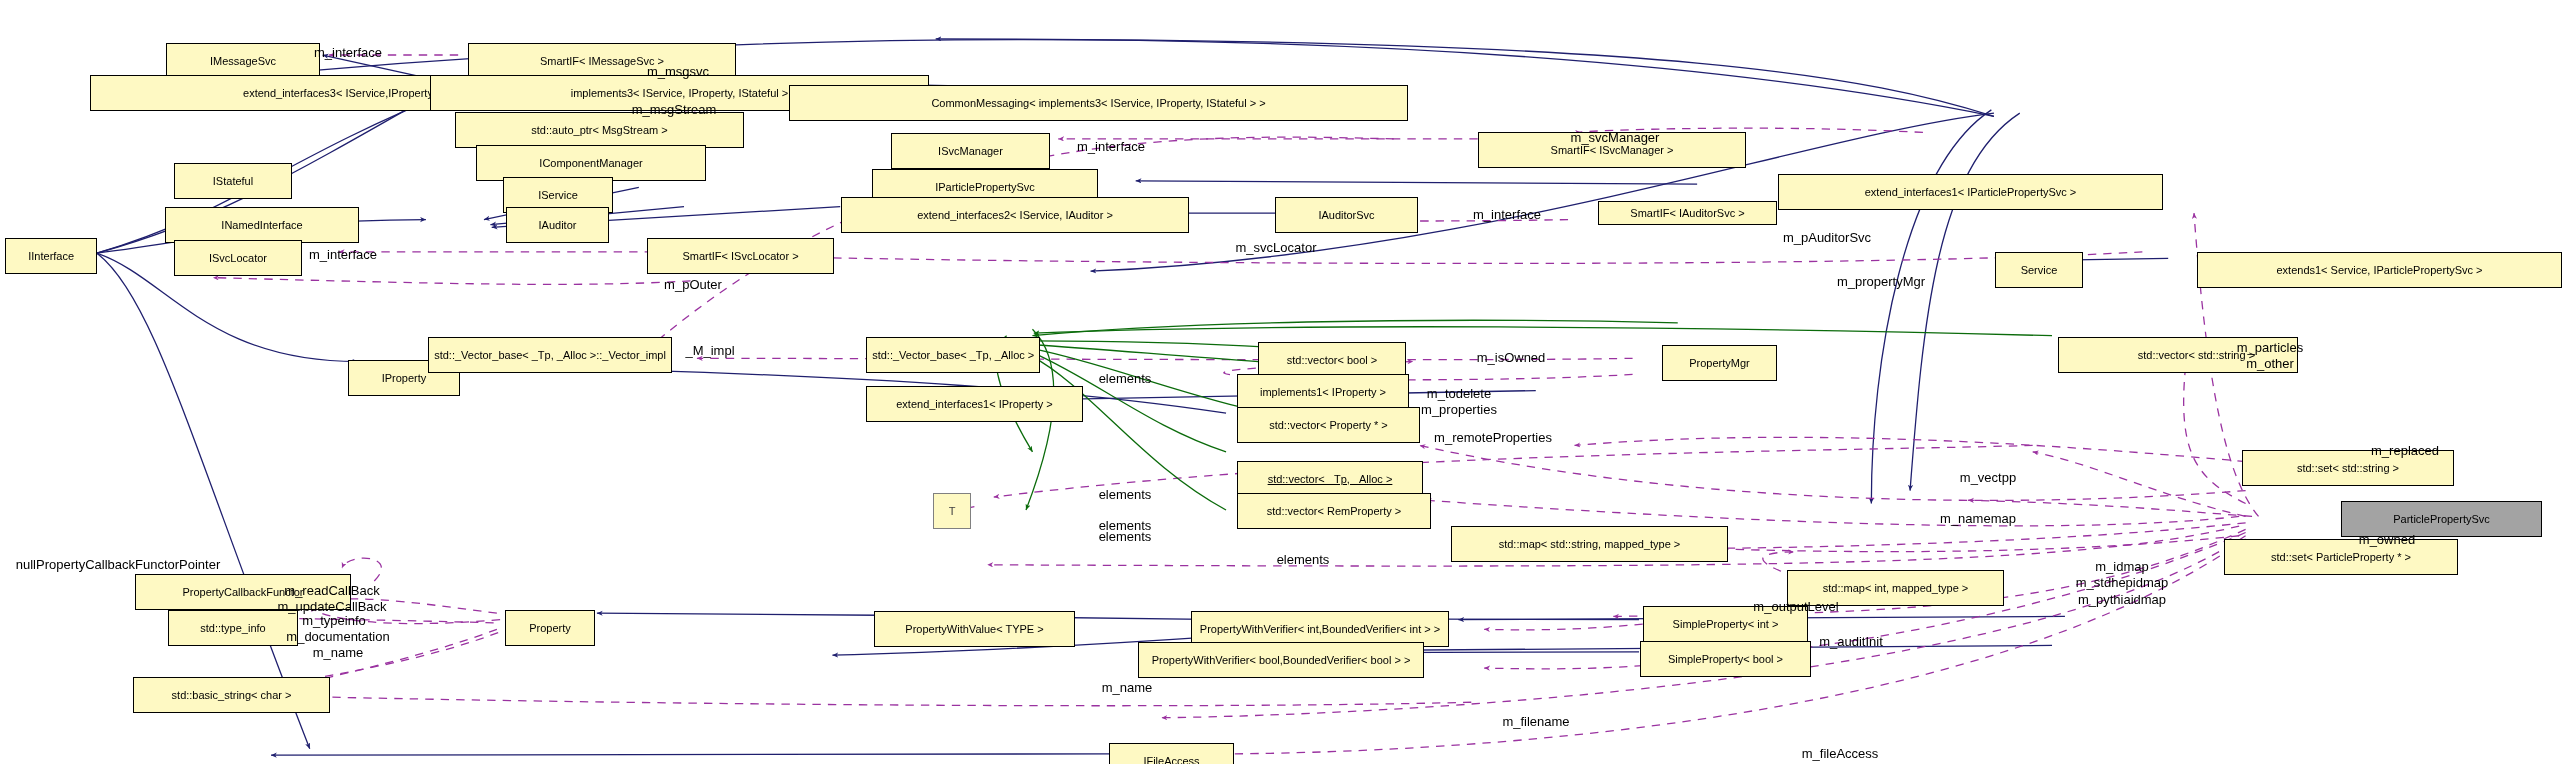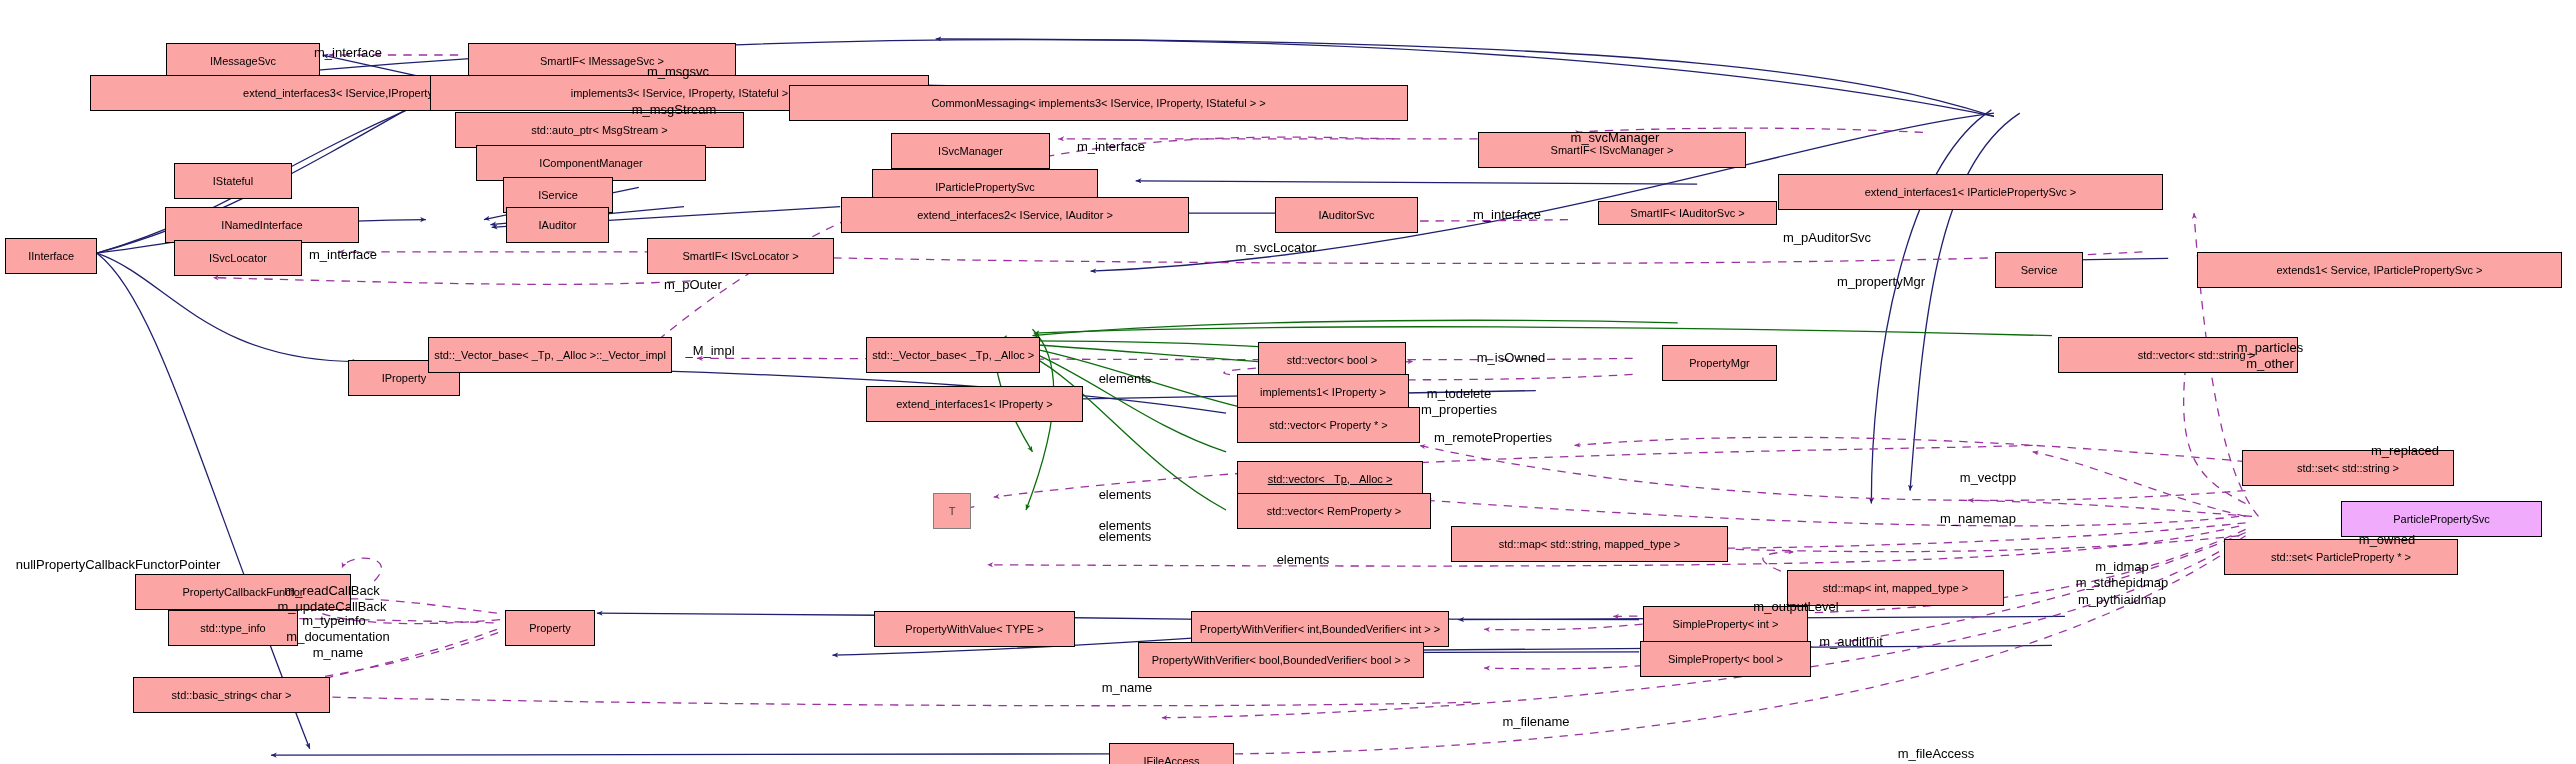--- a/index.html
+++ b/index.html
@@ -8,32 +8,32 @@
     width:2576px;height:765px;
     background:#ffffff;
     font-family:"Liberation Sans","DejaVu Sans",sans-serif;
     overflow:hidden;
   }
   #edges{position:absolute;left:0;top:0;width:2576px;height:765px;}
   .node{
     position:absolute;
     box-sizing:border-box;
     border:1px solid #000000;
-    background:#fca5a5;
+    background:#fef9c3;
     color:#000000;
     font-size:11px;
     line-height:1;
     display:flex;
     align-items:center;
     justify-content:center;
     white-space:nowrap;
     padding:0 5.2px;
     z-index:5;
   }
-  .node.focus{background:#f0abfc;border-color:#000;}
+  .node.focus{background:#a3a3a3;border-color:#000;}
   .node.tpl{border-color:#808080;color:#404040;}
   .edgelabel{
     position:absolute;
     font-size:13px;
     color:#000000;
     white-space:pre;
     text-align:center;
     z-index:6;
     line-height:1.25;
   }
@@ -226,17 +226,17 @@
       <div class="edgelabel" style="left: 118px; top: 557px; transform: translateX(-50%);">nullPropertyCallbackFunctorPointer</div>
       <div class="edgelabel" style="left: 332px; top: 583px; transform: translateX(-50%);">m_readCallBack
 m_updateCallBack</div>
       <div class="edgelabel" style="left: 1796px; top: 599px; transform: translateX(-50%);">m_outputLevel</div>
       <div class="edgelabel" style="left: 334px; top: 613px; transform: translateX(-50%);">m_typeinfo</div>
       <div class="edgelabel" style="left: 338px; top: 629px; transform: translateX(-50%);">m_documentation
 m_name</div>
       <div class="edgelabel" style="left: 1851px; top: 634px; transform: translateX(-50%);">m_auditInit</div>
       <div class="edgelabel" style="left: 1127px; top: 680px; transform: translateX(-50%);">m_name</div>
       <div class="edgelabel" style="left: 1536px; top: 714px; transform: translateX(-50%);">m_filename</div>
-      <div class="edgelabel" style="left: 1936px; top: 746px; transform: translateX(-50%); text-align: center;">m_fileAccess</div>
+      <div class="edgelabel" style="left: 1840px; top: 746px; transform: translateX(-50%); text-align: center;">m_fileAccess</div>
     </div>
 
 </div>
 
 
 </body></html>

